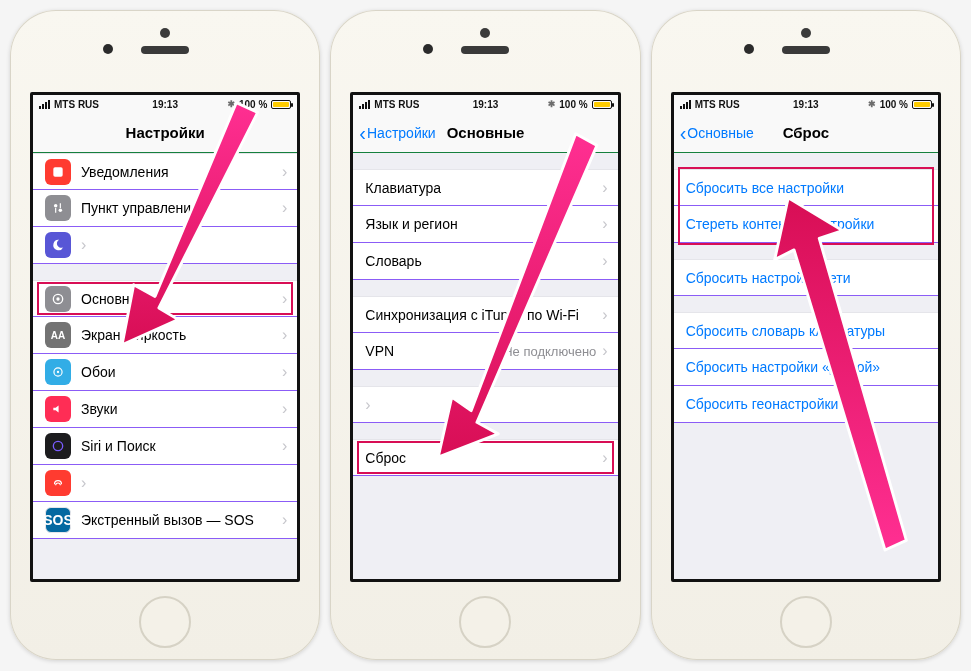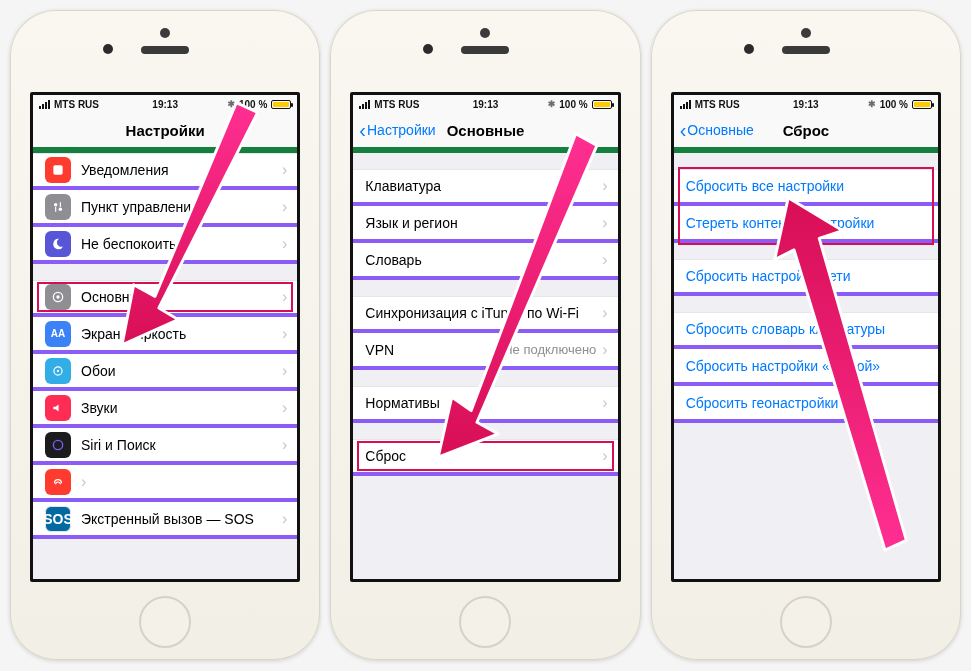--- a/index.html
+++ b/index.html
@@ -80,38 +80,38 @@
   .bt { font-size: 9px; opacity:.6; }
   .battery {
     width: 20px; height: 9px; border: 1px solid #111; border-radius: 2px;
     position: relative;
   }
   .battery::after { content:""; position:absolute; right:-3px; top:2px; width:2px; height:4px; background:#111; border-radius:1px;}
   .battery-fill { position:absolute; inset:1px; background: #ffcc00; border-radius:1px; }
   
   .navbar {
     background: #f9f9f9;
-    border-bottom: 6px solid #15803d;
+    border-bottom: 1px solid #15803d;
     height: 40px;
     position: relative;
     display:flex; align-items:center; justify-content:center;
   }
   .navbar .title { font-size: 15px; font-weight: 600; color:#000; }
   .navbar .back {
     position:absolute; left:6px; display:flex; align-items:center;
     color:#007aff; font-size:14px;
   }
   .navbar .back .chev { font-size:20px; line-height:1; margin-right:1px; }
   .searchwrap { position:absolute; left:0; right:0; top:0; height:34px; opacity:.15; }
   
   .list { }
   .group { margin-top: 16px; }
   .group.tight { margin-top: 0; }
   .row {
-    background:#fff; border-bottom: 4px solid #8b5cf6;
+    background:#fff; border-bottom: 1px solid #8b5cf6;
     min-height: 37px; display:flex; align-items:center;
     padding: 0 10px 0 12px;
     font-size: 14px; color:#000;
     position:relative;
   }
   .row:first-child { border-top: 1px solid #e5e5ea; }
   .row .icon {
     width: 26px; height: 26px; border-radius: 6px;
     margin-right: 10px; flex-shrink:0;
     display:flex; align-items:center; justify-content:center;
@@ -123,21 +123,21 @@
   .row.link { color:#007aff; }
   .highlight-box {
     position:absolute; inset:1px 4px; border:2px solid #d80e55; pointer-events:none;
   }
   
   .arrow-svg {
     position:absolute; inset:0; pointer-events:none; z-index:50;
   }
   
   .ic-red{background:#ff3b30;} .ic-grey{background:#8e8e93;} .ic-purple{background:#5856d6;}
-  .ic-gear{background:#8e8e93;} .ic-blue{background:#3b82f6;} .ic-cyan{background:#32ade6;}
+  .ic-gear{background:#8e8e93;} .ic-blue{background:#737373;} .ic-cyan{background:#32ade6;}
   .ic-pink{background:#ff2d55;} .ic-black{background:#1c1c1e;} .ic-fprint{background:#ff3b30;}
   .ic-sos{background:#0369a1; border:1px solid #e5e5ea; color:#ff3b30; font-size:9px;}
 </style>
 </head>
 <body>
 
 <div class="shelf">
 
   <div class="phone">
     <div class="sensor"></div>
@@ -190,21 +190,20 @@
               </span>
             <span class="label">Пункт управления</span>
             <span class="chev">›</span>
           </div>
           <div class="row">
             <span class="icon ic-purple">
                 <svg width="14" height="14" viewBox="0 0 24 24">
                   <path d="M14 3a9 9 0 1 0 7 13 7 7 0 0 1-7-13z" fill="#fff"></path>
                 </svg>
               </span>
-            <span class="label">Не беспокоить</span>
             <span class="chev">›</span>
           </div>
         </div>
         <div class="group">
           <div class="row">
             <div class="highlight-box"></div>
             <span class="icon ic-gear">
                 <svg width="16" height="16" viewBox="0 0 24 24">
                   <circle cx="12" cy="12" r="7" fill="none" stroke="#fff" stroke-width="2"></circle>
                   <circle cx="12" cy="12" r="2.5" fill="#fff"></circle>
@@ -327,21 +326,20 @@
             <span class="chev">›</span>
           </div>
           <div class="row">
             <span class="label">VPN</span>
             <span class="value">Не подключено</span>
             <span class="chev">›</span>
           </div>
         </div>
         <div class="group">
           <div class="row">
-            <span class="label">Нормативы</span>
             <span class="chev">›</span>
           </div>
         </div>
         <div class="group">
           <div class="row">
             <div class="highlight-box"></div>
             <span class="label">Сброс</span>
             <span class="chev">›</span>
           </div>
         </div>

